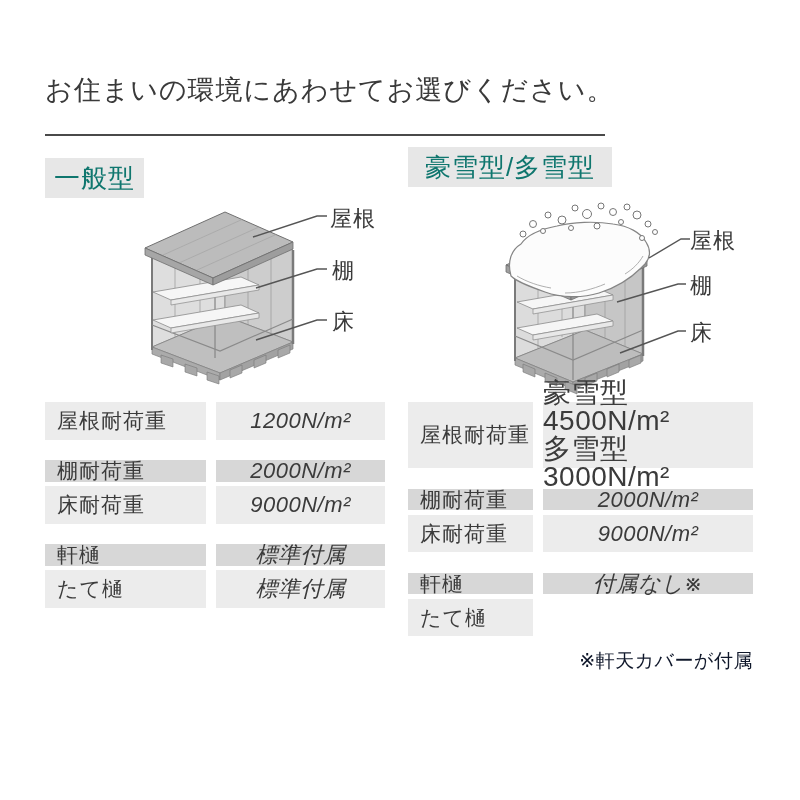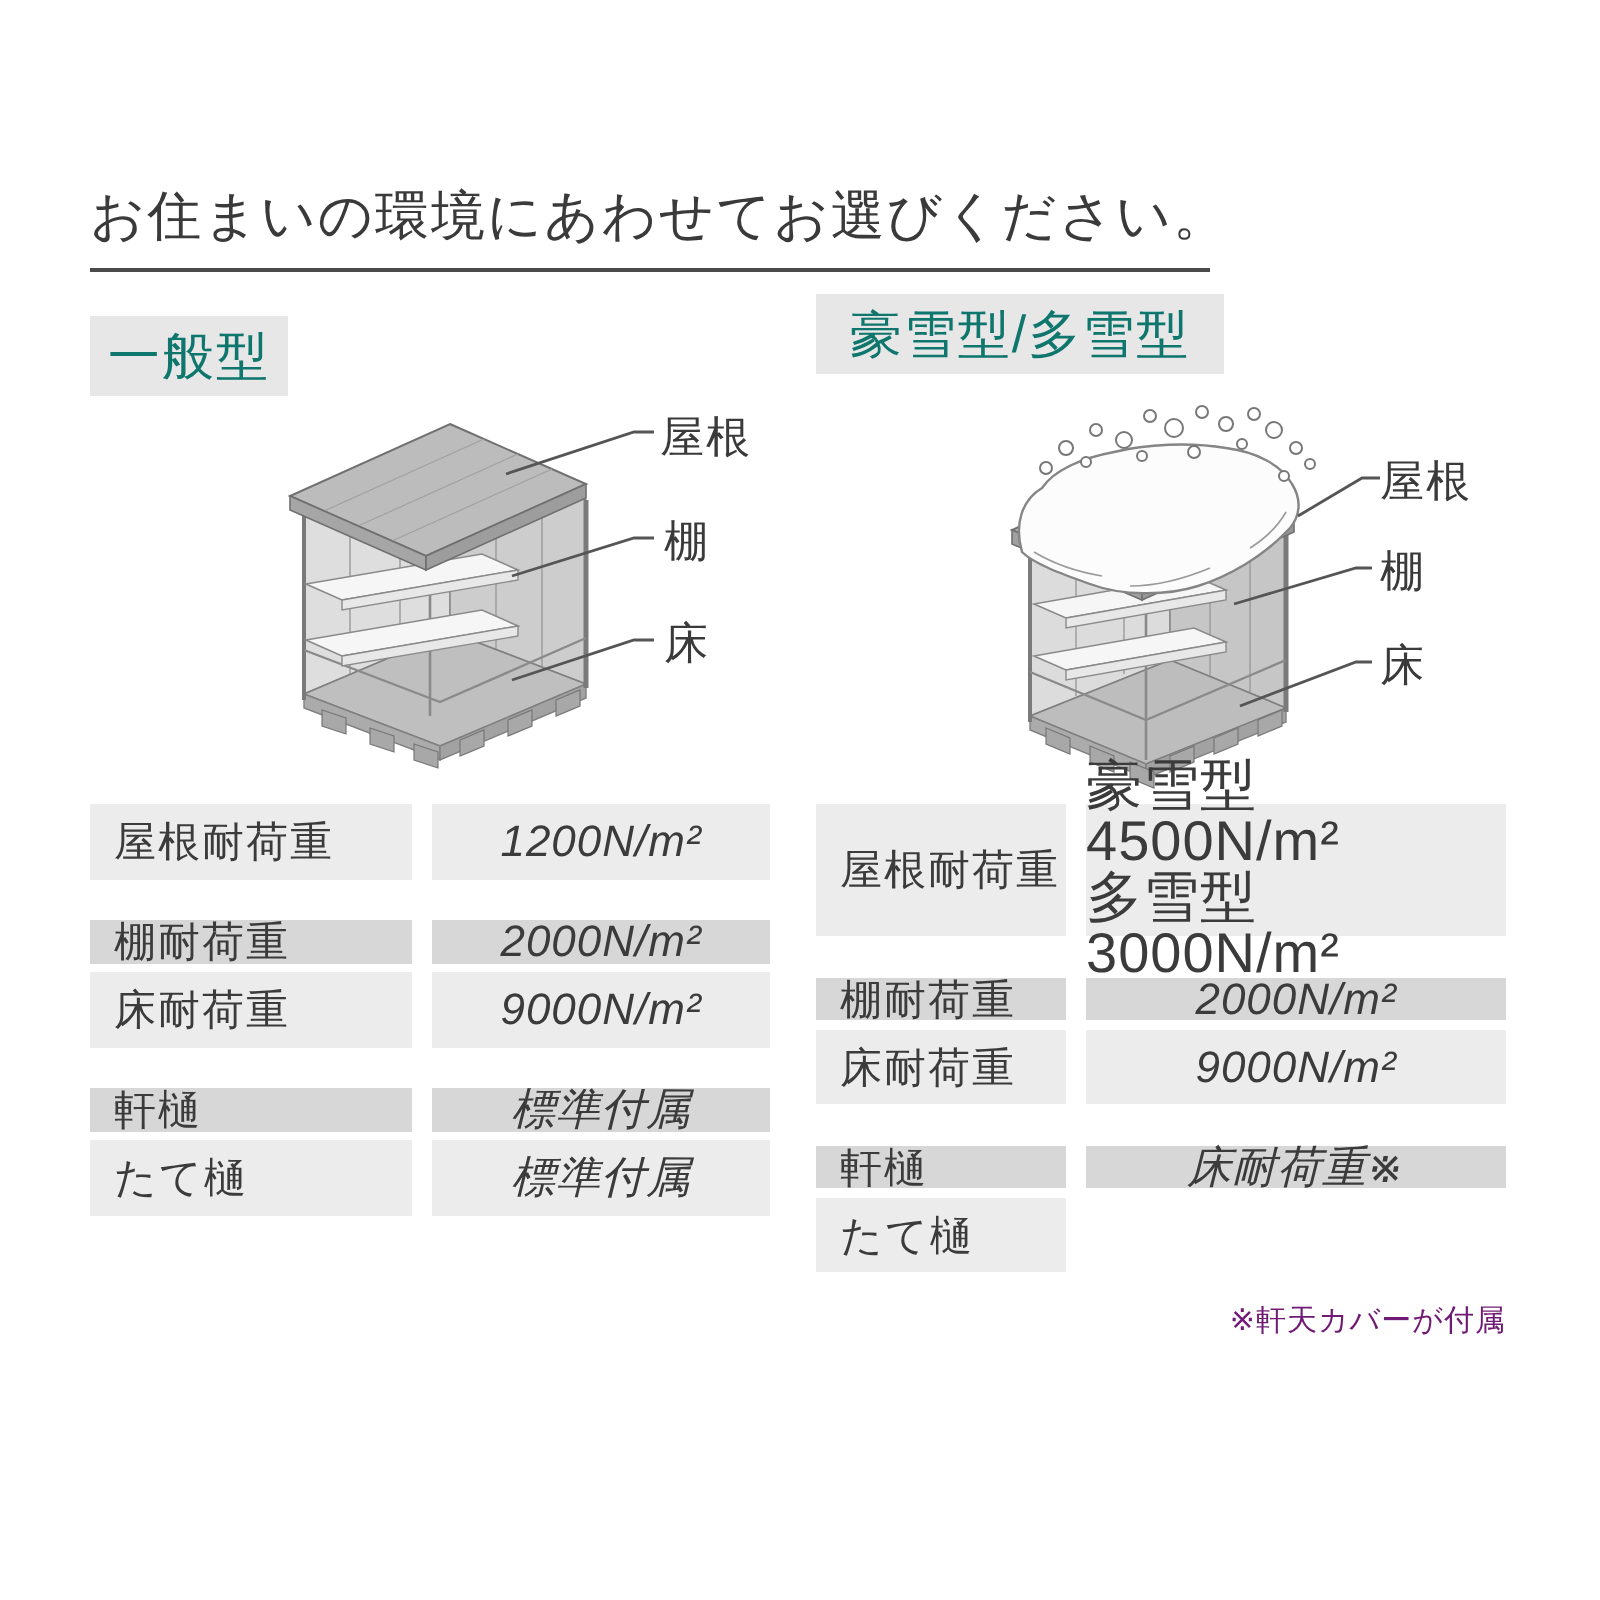--- a/index.html
+++ b/index.html
@@ -1,21 +1,21 @@
 <!DOCTYPE html>
 <html><head>
 <meta charset="utf-8">
 <style>
   html,body{margin:0;padding:0;background:#ffffff;}
   #page{position:relative;width:800px;height:800px;background:#ffffff;overflow:hidden;
         font-family:"Liberation Sans","DejaVu Sans",sans-serif;color:#3b3b3b;}
   .abs{position:absolute;}
 
   
-  #title{left:45px;top:90px;width:600px;font-size:27px;font-weight:500;letter-spacing:1px;color:#3a3a3a;}
+  #title{left:45px;top:72px;width:600px;font-size:27px;font-weight:500;letter-spacing:1px;color:#3a3a3a;}
   #title-underline{left:45px;top:134px;width:560px;height:2px;background:#4a4a4a;}
 
   
   .chip{height:40px;background:#e7e7e7;display:flex;align-items:center;justify-content:center;
         font-size:26px;font-weight:500;color:#0f766e;letter-spacing:1px;}
   #chip-general{left:45px;top:158px;width:99px;}
   #chip-snow{left:408px;top:147px;width:204px;}
 
   
   .callout{font-size:22px;font-weight:500;color:#3a3a3a;letter-spacing:1px;}
@@ -37,21 +37,21 @@
   #table-snow{left:408px;top:402px;width:345px;}
   #table-snow .spec-row{height:37px;margin-bottom:5px;}
   #table-snow .spec-row:last-child{margin-bottom:0;}
   #table-snow .spec-row.tall{height:66px;}
   #table-snow .cell-label{width:113px;}
   .value-stack{flex:1;display:flex;flex-direction:column;align-items:center;justify-content:center;}
   .value-stack div{font-size:28px;font-weight:400;line-height:28px;letter-spacing:0.5px;}
 
   
   #footnotes{left:408px;top:648px;width:345px;text-align:right;}
-  #footnotes div{font-size:15px;font-weight:500;line-height:25px;color:#701a75;letter-spacing:0.5px;}
+  #footnotes div{font-size:19px;font-weight:500;line-height:25px;color:#0f172a;letter-spacing:0.5px;}
 
   svg{display:block;}
 </style>
 </head>
 <body>
 
 <div id="page">
 
   <div class="abs" id="title">お住まいの環境にあわせてお選びください。</div>
   <div class="abs" id="title-underline"></div>
@@ -246,21 +246,21 @@
       <div class="cell-value bg-dark">2000N/m²</div>
     </div>
     <div class="spec-row">
       <div class="cell-label bg-light">床耐荷重</div>
       <div class="gap"></div>
       <div class="cell-value bg-light">9000N/m²</div>
     </div>
     <div class="spec-row">
       <div class="cell-label bg-dark">軒樋</div>
       <div class="gap"></div>
-      <div class="cell-value bg-dark">床耐荷重※</div>
+      <div class="cell-value bg-dark">付属なし※</div>
     </div>
     <div class="spec-row">
       <div class="cell-label bg-light">たて樋</div>
       <div class="gap"></div>
     </div>
   </div>
 
   <div class="abs" id="footnotes">
     <div>※軒天カバーが付属</div>
   </div>

